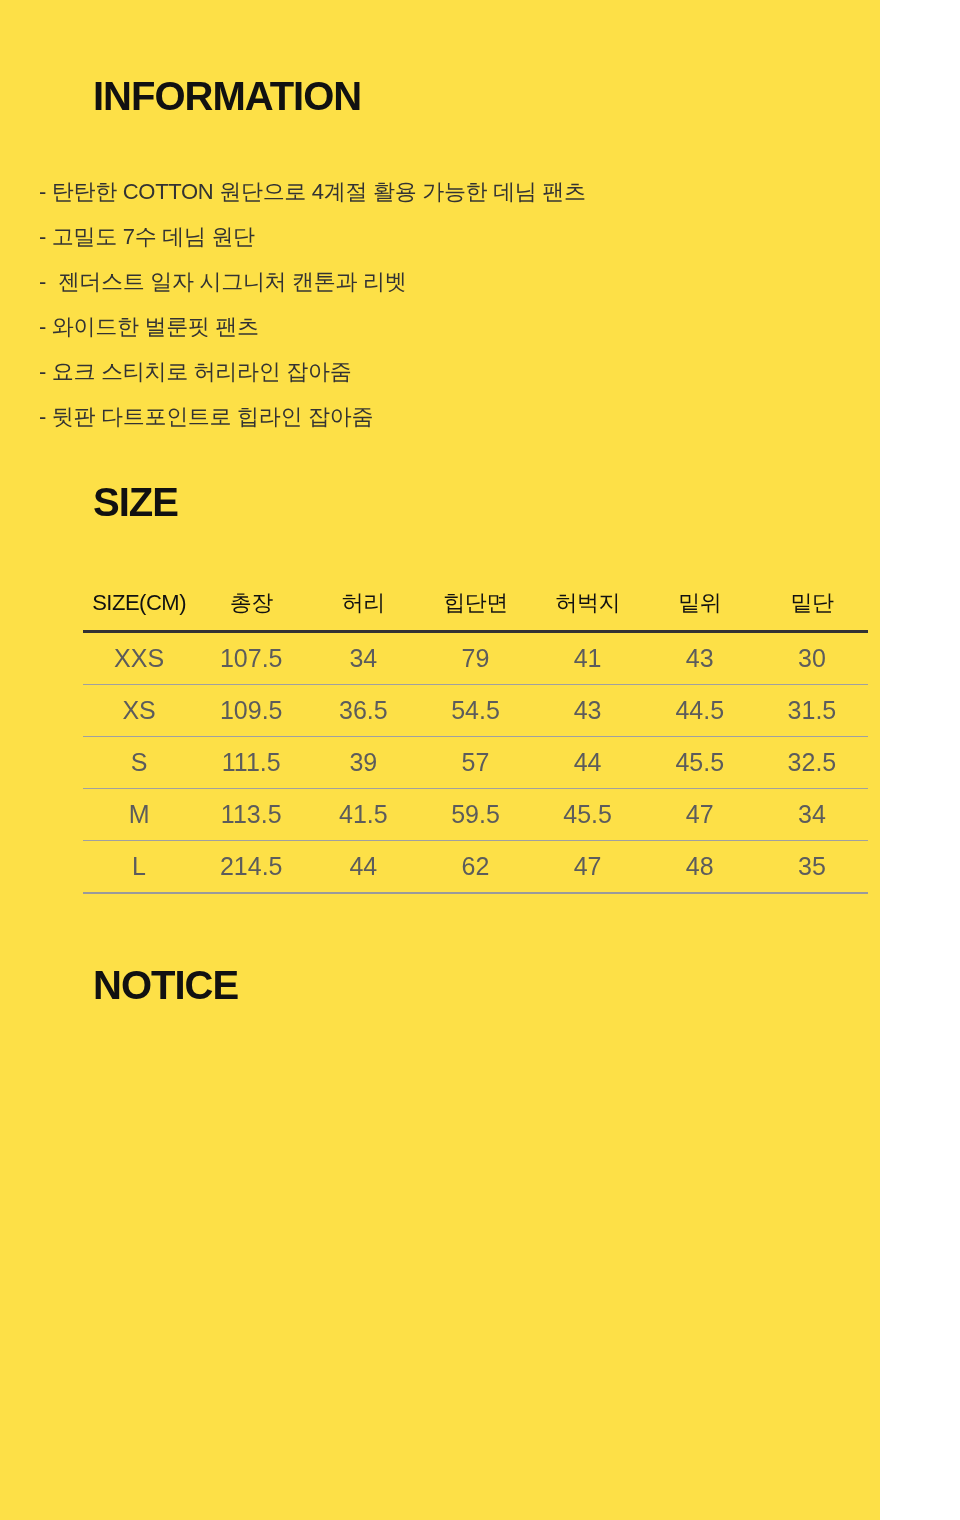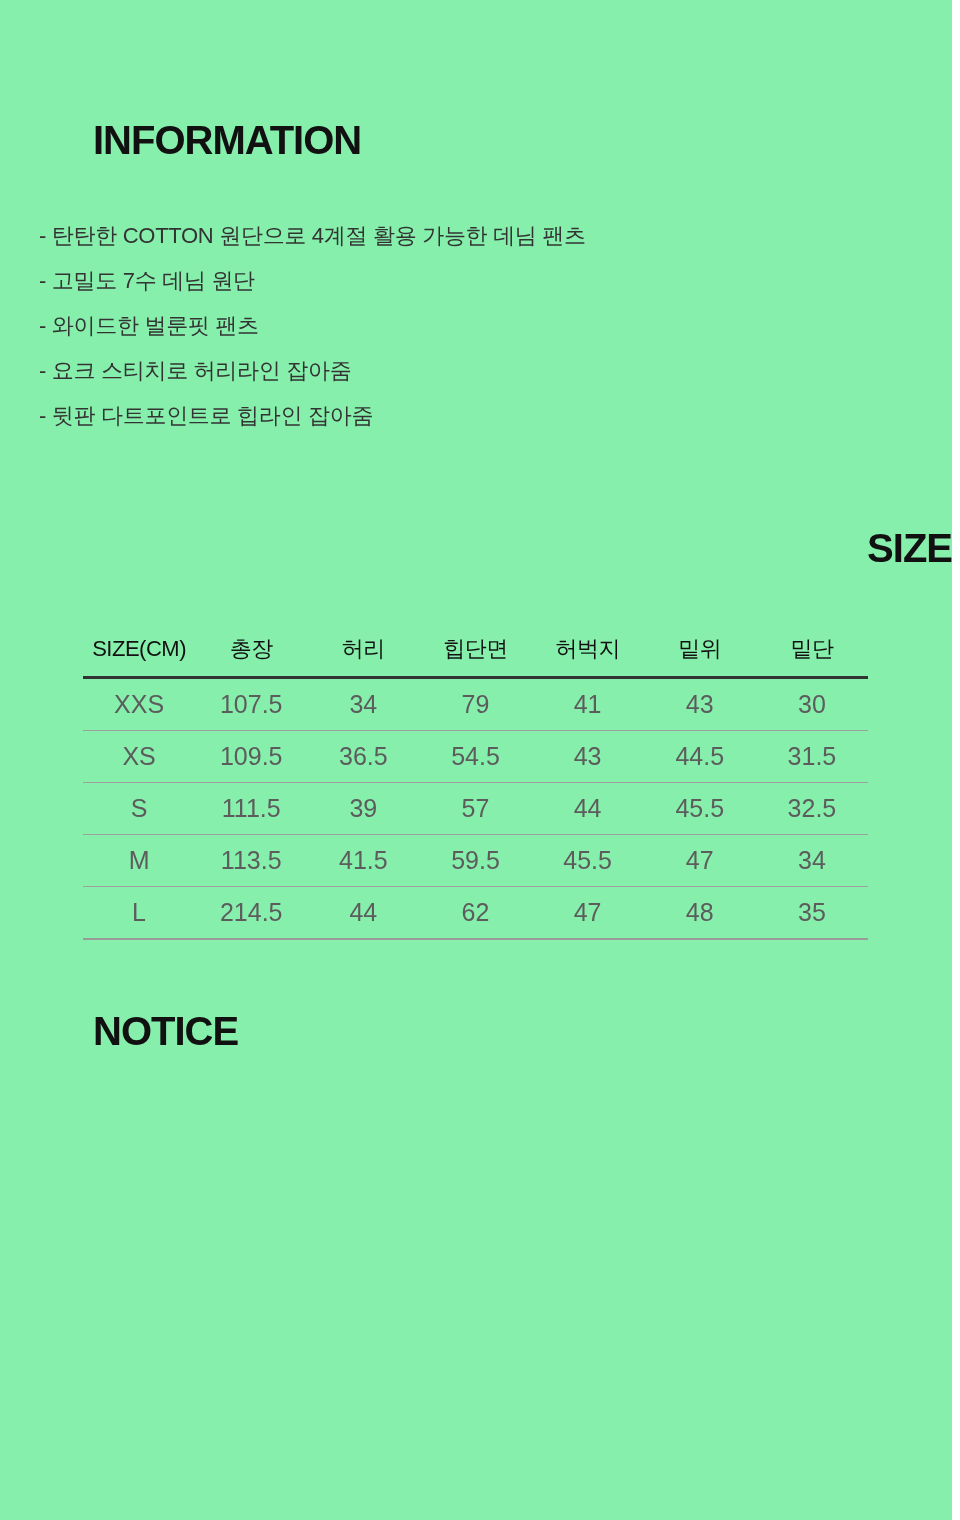--- a/index.html
+++ b/index.html
@@ -7,25 +7,25 @@
     padding: 0;
     background: #ffffff;
   }
   body {
     width: 960px;
     min-height: 1520px;
     font-family: "Liberation Sans", sans-serif;
     color: #333333;
   }
   .page {
-    width: 952px;
+    width: 880px;
     min-height: 1520px;
-    padding-top: 120px;
+    padding-top: 76px;
     box-sizing: border-box;
-    background: #86efac;
+    background: #fde047;
   }
   .heading {
     margin: 0 0 0 93px;
     font-size: 40px;
     line-height: 40px;
     font-weight: bold;
     color: #111111;
     letter-spacing: -1px;
   }
   .bullet-list {
@@ -34,22 +34,21 @@
     padding: 0;
   }
   .bullet-list li {
     font-size: 22px;
     line-height: 45px;
     color: #333333;
     white-space: pre-wrap;
     letter-spacing: -0.3px;
   }
   #size-title {
-    margin-top: 90px;
-    text-align: right;
+    margin-top: 43px;
   }
   .size-table {
     margin: 54px 0 0 83px;
     width: 785px;
     border-collapse: collapse;
     table-layout: fixed;
   }
   .size-table th {
     height: 54px;
     font-size: 22px;
@@ -86,20 +85,21 @@
 </head>
 <body>
 
 <div class="page">
 
   <section>
     <h2 class="heading" id="info-title">INFORMATION</h2>
     <ul class="bullet-list">
       <li>- 탄탄한 COTTON 원단으로 4계절 활용 가능한 데님 팬츠</li>
       <li>- 고밀도 7수 데님 원단</li>
+      <li>-  젠더스트 일자 시그니처 캔톤과 리벳</li>
       <li>- 와이드한 벌룬핏 팬츠</li>
       <li>- 요크 스티치로 허리라인 잡아줌</li>
       <li>- 뒷판 다트포인트로 힙라인 잡아줌</li>
     </ul>
   </section>
 
   <section>
     <h2 class="heading" id="size-title">SIZE</h2>
     <table class="size-table">
       <thead>

